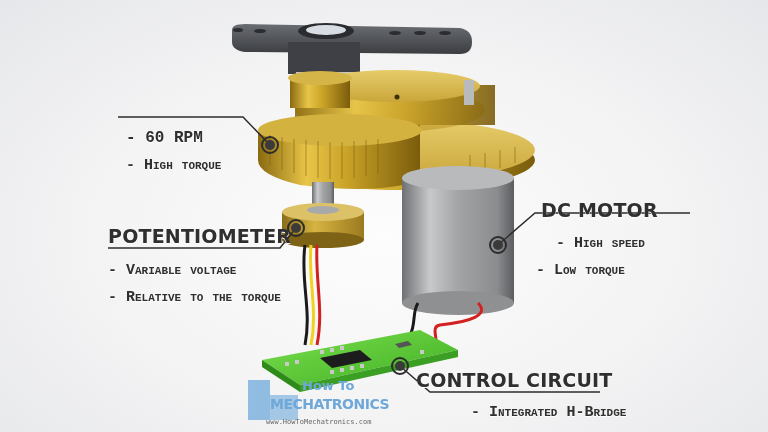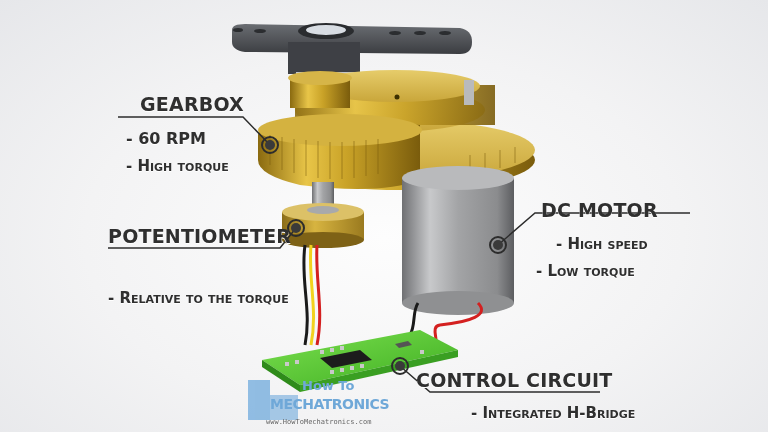--- a/index.html
+++ b/index.html
@@ -2,21 +2,21 @@
 <html><head>
 <meta charset="utf-8">
 <style>
   html,body{margin:0;padding:0;}
   body{width:768px;height:432px;overflow:hidden;position:relative;
     background:radial-gradient(ellipse at 50% 55%, #fdfdfd 0%, #f3f3f4 55%, #e6e7ea 100%);
     font-family:"DejaVu Sans", sans-serif;}
   #stage{position:absolute;left:0;top:0;width:768px;height:432px;}
   .label{position:absolute;color:#2f2f2f;}
   .title{font-weight:bold;font-size:19px;letter-spacing:0.2px;text-shadow:0 1px 0 #fff;}
-  .item{font-weight:bold;font-size:13px;font-variant:small-caps;text-shadow:0 1px 0 #fff;}
+  .item{font-weight:bold;font-size:13px;font-variant:small-caps;text-shadow:0 1px 0 #fff;font-family:Liberation Mono, monospace;}
 </style>
 </head>
 <body>
 
 <div id="stage">
   <svg width="768" height="432" viewBox="0 0 768 432">
     <defs>
       <linearGradient id="gold" x1="0" x2="1" y1="0" y2="0">
         <stop offset="0" stop-color="#8a6a10"></stop>
         <stop offset="0.3" stop-color="#e8c548"></stop>
@@ -162,28 +162,26 @@
         </g>
     </g>
 
     <g opacity="0.85">
       <rect x="248" y="380" width="22" height="40" fill="#7fb3df"></rect>
       <rect x="270" y="395" width="28" height="25" fill="#7fb3df" opacity="0.8"></rect>
     </g>
   </svg>
 
   
-  <div class="label" style="left:140px;top:93px;">
-    <div class="title">GEARBOX</div>
-  </div>
   <div class="label item" style="left:126px;top:129px;font-size:16px;font-variant:normal;">- 60 RPM</div>
   <div class="label item" style="left:126px;top:157px;font-size:15px;">- High torque</div>
 
   
   <div class="label title" style="left:108px;top:225px;text-align:right;">POTENTIOMETER</div>
+  <div class="label item" style="left:108px;top:262px;font-size:15px;">- Variable voltage</div>
   <div class="label item" style="left:108px;top:289px;font-size:15px;">- Relative to the torque</div>
 
   
   <div class="label title" style="left:541px;top:199px;">DC MOTOR</div>
   <div class="label item" style="left:536px;top:235px;font-size:15px;margin-left:20px;">- High speed</div>
   <div class="label item" style="left:536px;top:262px;font-size:15px;">- Low torque</div>
 
   
   <div class="label title" style="left:416px;top:369px;">CONTROL CIRCUIT</div>
   <div class="label item" style="left:441px;top:404px;font-size:15px;margin-left:30px;">- Integrated H-Bridge</div>

